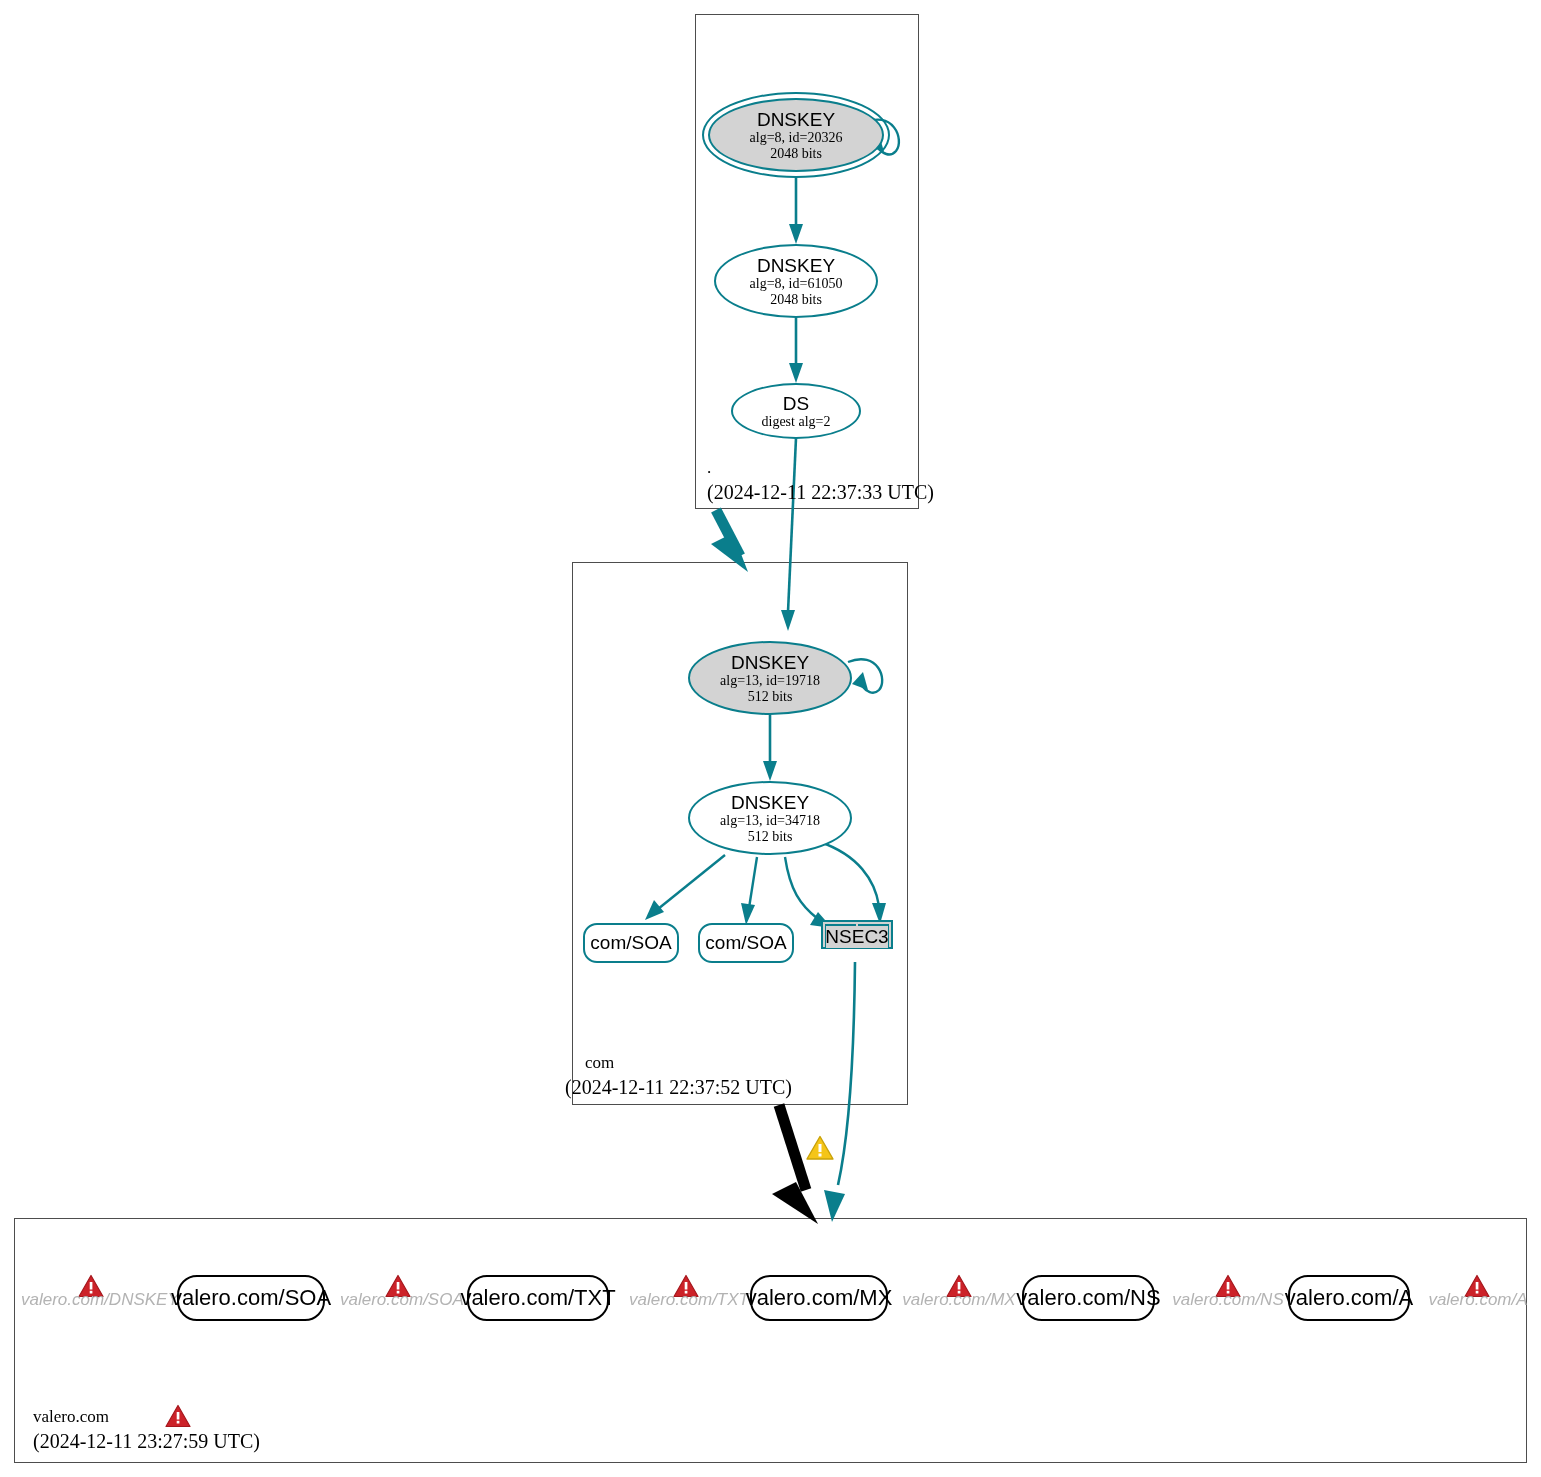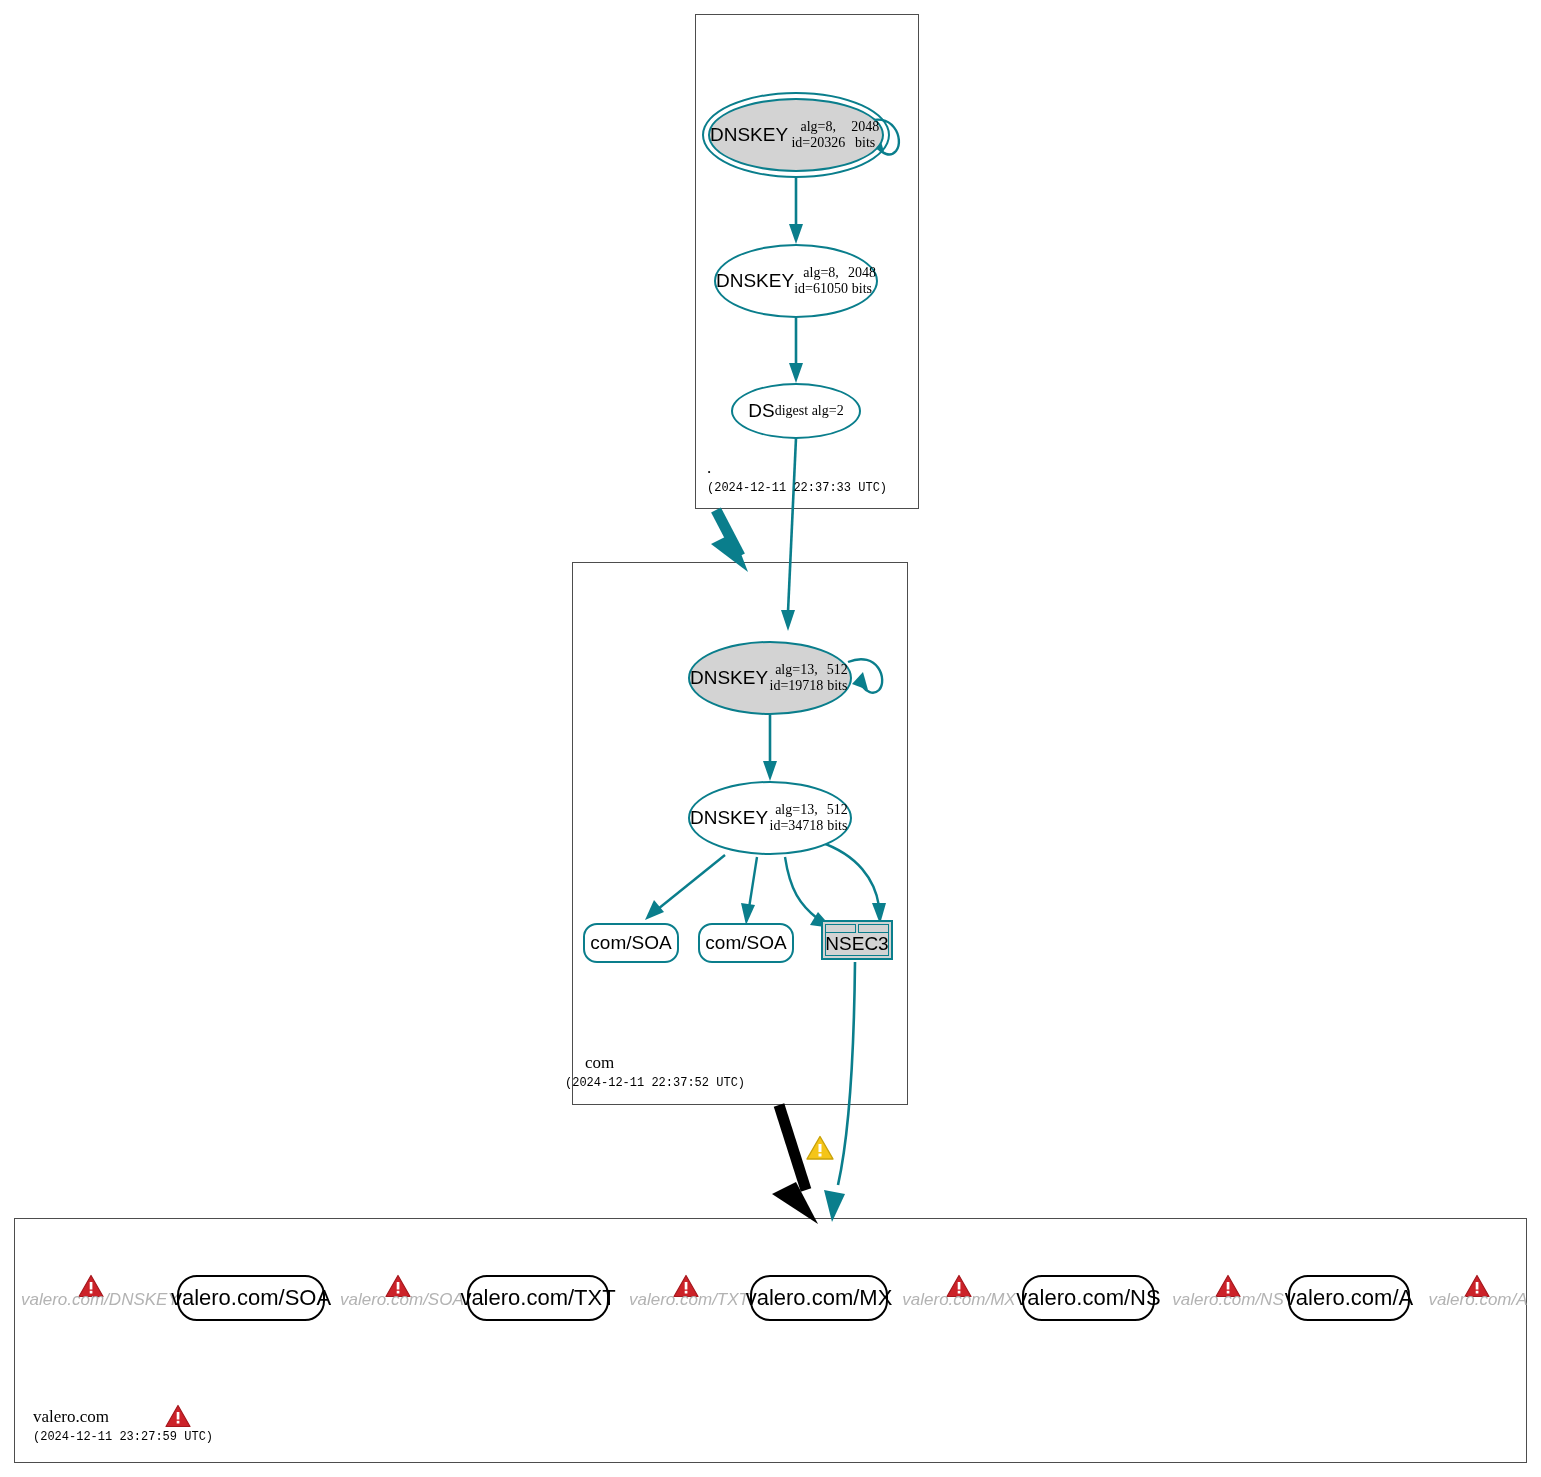--- a/index.html
+++ b/index.html
@@ -35,31 +35,31 @@
   }
   .zone-label {
     position: absolute;
     font-family: "Liberation Serif", "DejaVu Serif", serif;
     font-size: 17px;
     color: #000000;
     white-space: nowrap;
   }
   .zone-ts {
     position: absolute;
-    font-family: Liberation Mono, monospace;
-    font-size: 12px;
+    font-family: Liberation Serif, serif;
+    font-size: 20px;
     color: #000000;
     white-space: nowrap;
   }
 
   
   .node-ellipse {
     position: absolute;
     display: flex;
-    flex-direction: row;
+    flex-direction: column;
     align-items: center;
     justify-content: center;
     border: 2px solid #0a7e8c;
     border-radius: 50%;
     box-sizing: border-box;
     background: #ffffff;
     text-align: center;
     line-height: 1.12;
   }
   .node-ellipse.ksk {
@@ -273,21 +273,21 @@
   <div class="node-ellipse" style="left:688px; top:781px; width:164px; height:74px;">
     <span class="n-title">DNSKEY</span>
     <span class="n-sub">alg=13, id=34718</span>
     <span class="n-sub">512 bits</span>
   </div>
 
   <div class="node-rr" style="left:583px; top:923px; width:96px; height:40px;">com/SOA</div>
 
   <div class="node-rr" style="left:698px; top:923px; width:96px; height:40px;">com/SOA</div>
 
-  <div class="node-nsec3" style="left:821px; top:920px; width:72px; height:40px;">
+  <div class="node-nsec3" style="left:821px; top:920px; width:72px; height:29px;">
     <div class="nsec3-cells">
       <div class="nsec3-cell"></div>
       <div class="nsec3-cell"></div>
     </div>
     <div class="nsec3-label">NSEC3</div>
   </div>
 
   <div class="zone-label" style="left:585px; top:1053px;">com</div>
   <div class="zone-ts" style="left:565px; top:1076px;">(2024-12-11 22:37:52 UTC)</div>
 

